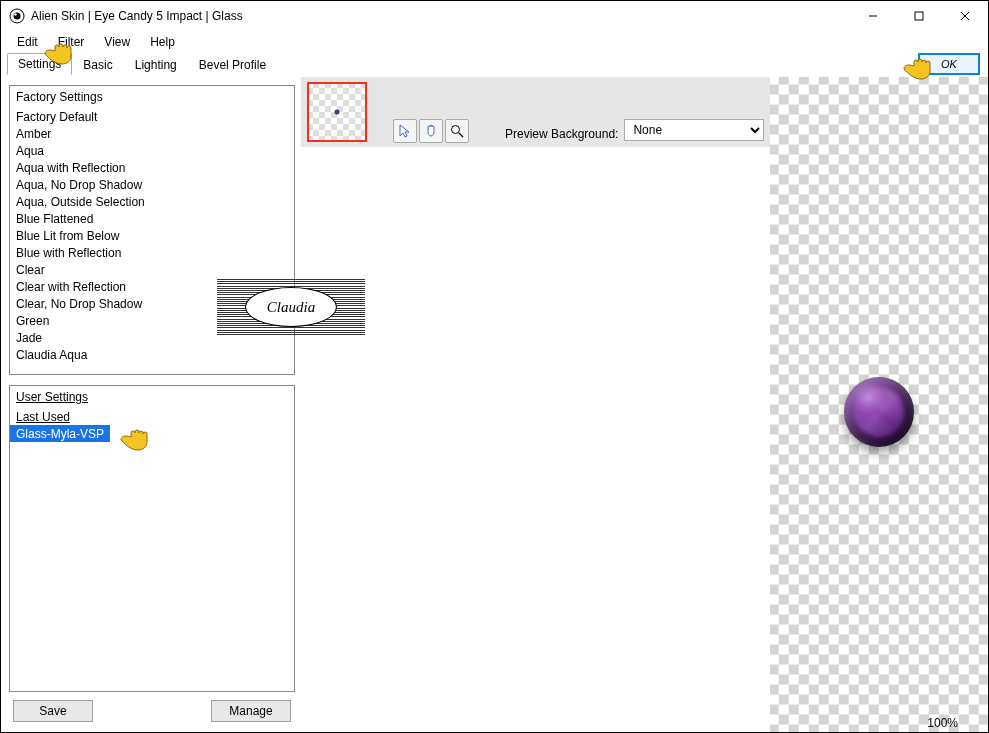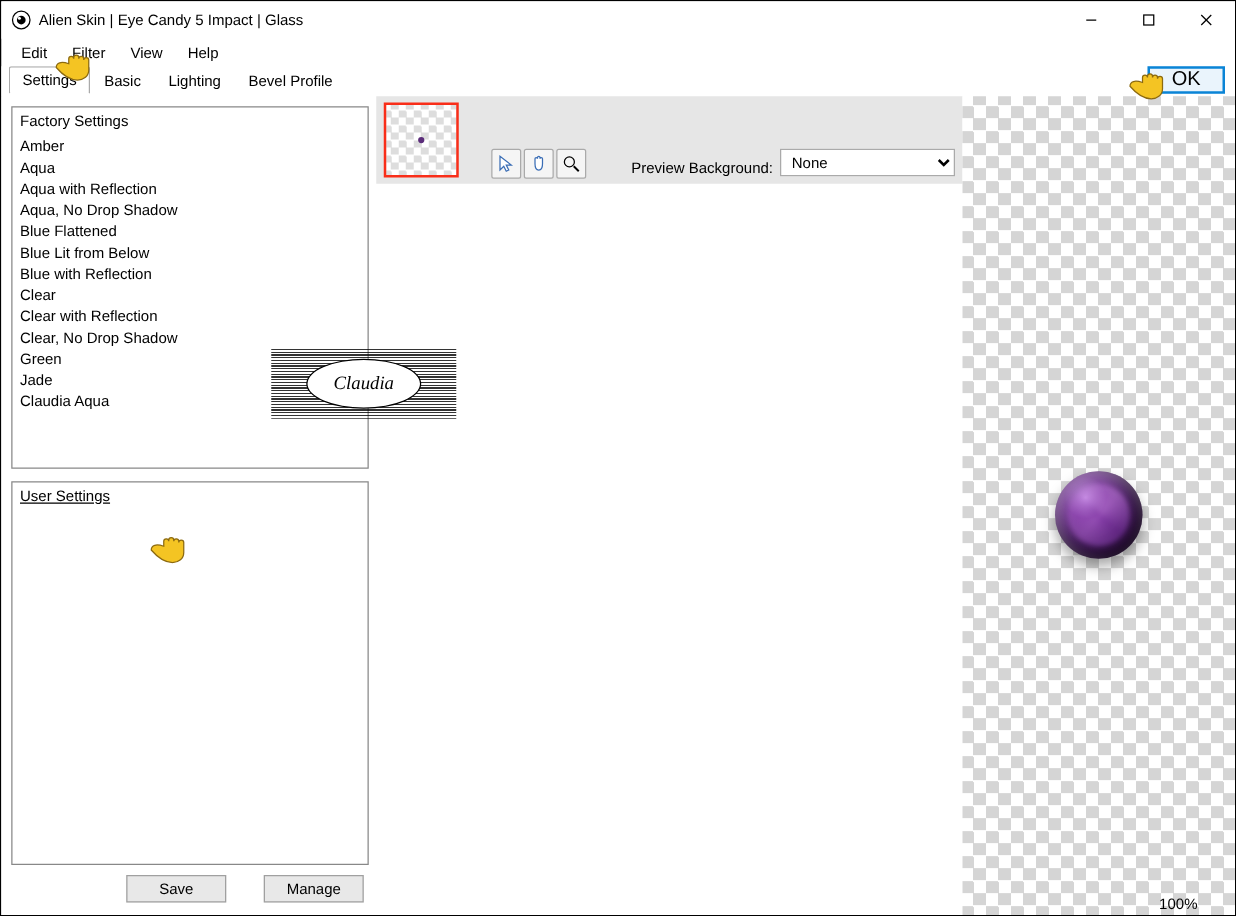--- a/index.html
+++ b/index.html
@@ -14,37 +14,37 @@
 
 .menubar { height: 22px; display: flex; align-items: center; padding: 0 6px; gap: 0; }
 .menubar .mitem { padding: 3px 10px; cursor: default; }
 
 .tabbar-row { display:flex; align-items:flex-start; height:24px; background:#fff; position:relative; }
 .tabbar { display: flex; align-items: flex-end; padding: 0 6px; }
 .tabbar .tab { padding: 3px 10px; border: 1px solid transparent; border-bottom: none; cursor: default; }
 .tabbar .tab.active { border: 1px solid #aaa; border-bottom: 1px solid #fff; background: #fff; border-radius: 2px 2px 0 0; }
 
 .right-btns { position:absolute; right:8px; top:0; display:flex; flex-direction:column; gap:4px; }
-.right-btns button { width:62px; height:22px; border:1px solid #a0a0a0; background:#e8e8e8; font-size:16px; }
+.right-btns button { width:62px; height:22px; border:1px solid #a0a0a0; background:#e8e8e8; font-size:11px;font-style:italic; }
 .right-btns button.ok { border:2px solid #0a84d6; background:#eaf4fc; }
 
 .content { display:flex; height: calc(100% - 30px - 22px - 24px); }
 .left-pane { width: 300px; padding: 8px 6px 8px 8px; background:#fff; display:flex; flex-direction:column; }
 
 .listbox { border:1px solid #888; background:#fff; position:relative; }
 .listbox .header { padding:4px 6px; font-size:12px; }
 .listbox.factory { height: 290px; overflow:hidden; }
 .listbox.factory .items { height: calc(100% - 24px); overflow-y:scroll; }
 .listbox .item { padding:1.5px 6px; font-size:12px; white-space:nowrap; cursor:default; }
 .listbox .item.sel { background:#1a73e8; color:#fff; display:inline-block; }
 
 .listbox.user { margin-top:10px; flex:1; min-height:280px;text-decoration:underline; }
 .listbox.user .items { padding-bottom:2px; }
 
-.btn-row { display:flex; justify-content:flex-end; padding:8px 4px 2px 4px; gap:30px; }
+.btn-row { display:flex; justify-content:space-between; padding:8px 4px 2px 4px; gap:30px; }
 .btn-row button { width:80px; height:22px; border:1px solid #a0a0a0; background:#e8e8e8; }
 
 .right-pane { flex:1; display:flex; flex-direction:row; position:relative; }
 
 .top-gray { height:70px; background:#e6e6e6; display:flex; align-items:center; padding:0 6px; gap:6px; position:relative; }
 .thumb-frame { width:60px; height:60px; border:2px solid #f92e19; background:repeating-conic-gradient(#ddd 0% 25%, #fff 0% 50%) 50%/12px 12px; position:relative; }
 .thumb-frame .dot { position:absolute; left:50%; top:50%; width:5px; height:5px; background:#5b2d7a; border-radius:50%; transform:translate(-50%,-50%); }
 
 .tool-row { display:flex; align-items:flex-end; gap:2px; margin-left:20px; height:100%; padding-bottom:4px; }
 .tool-btn { width:24px; height:24px; border:1px solid #aaa; background:#f5f5f5; display:flex; align-items:center; justify-content:center; border-radius:2px; }
@@ -135,38 +135,41 @@
     <button>Cancel</button>
   </div>
 </div>
 
 <div class="content">
   <div class="left-pane">
 
     <div class="listbox factory">
       <div class="header">Factory Settings</div>
       <div class="items" id="factory-items">
+          <div class="item">Factory Default</div>
           <div class="item">Amber</div>
           <div class="item">Aqua</div>
           <div class="item">Aqua with Reflection</div>
           <div class="item">Aqua, No Drop Shadow</div>
+          <div class="item">Aqua, Outside Selection</div>
           <div class="item">Blue Flattened</div>
           <div class="item">Blue Lit from Below</div>
           <div class="item">Blue with Reflection</div>
           <div class="item">Clear</div>
           <div class="item">Clear with Reflection</div>
           <div class="item">Clear, No Drop Shadow</div>
           <div class="item">Green</div>
           <div class="item">Jade</div>
           <div class="item">Claudia Aqua</div>
         </div>
     </div>
 
     <div class="listbox user">
       <div class="header">User Settings</div>
+      <div class="items" id="user-items"><div class="item">Last Used</div><div class="item sel">Glass-Myla-VSP</div></div>
     </div>
 
     <div class="btn-row">
       <button>Save</button>
       <button>Manage</button>
     </div>
   </div>
 
   <div class="right-pane">
     <div class="top-gray">

